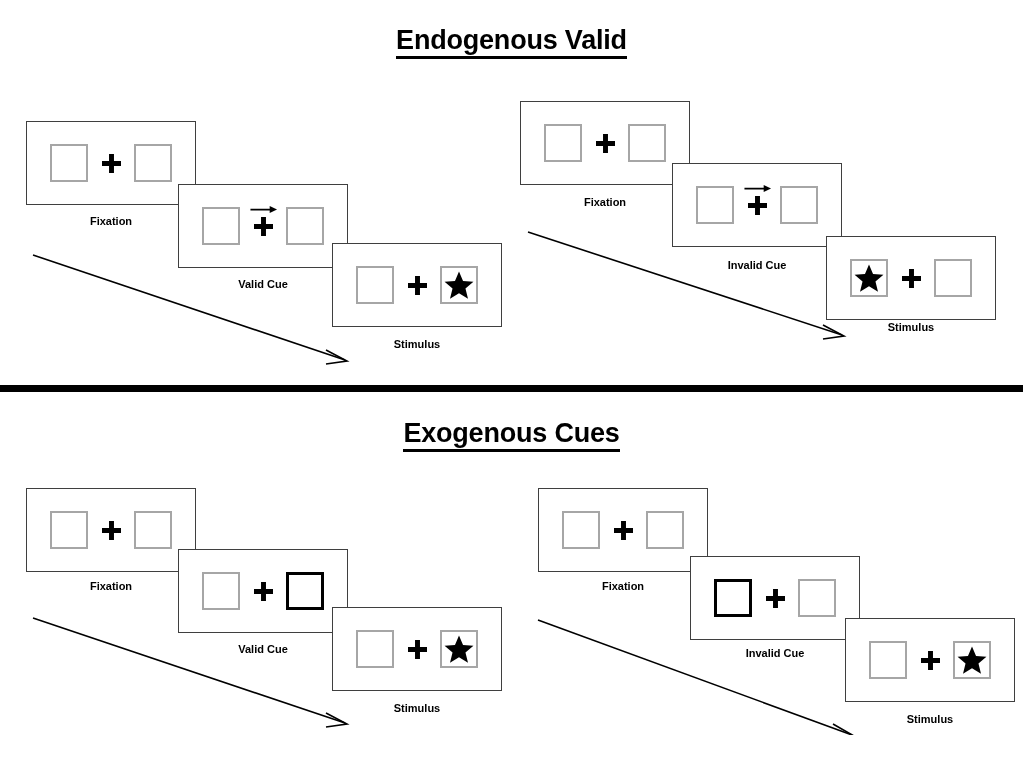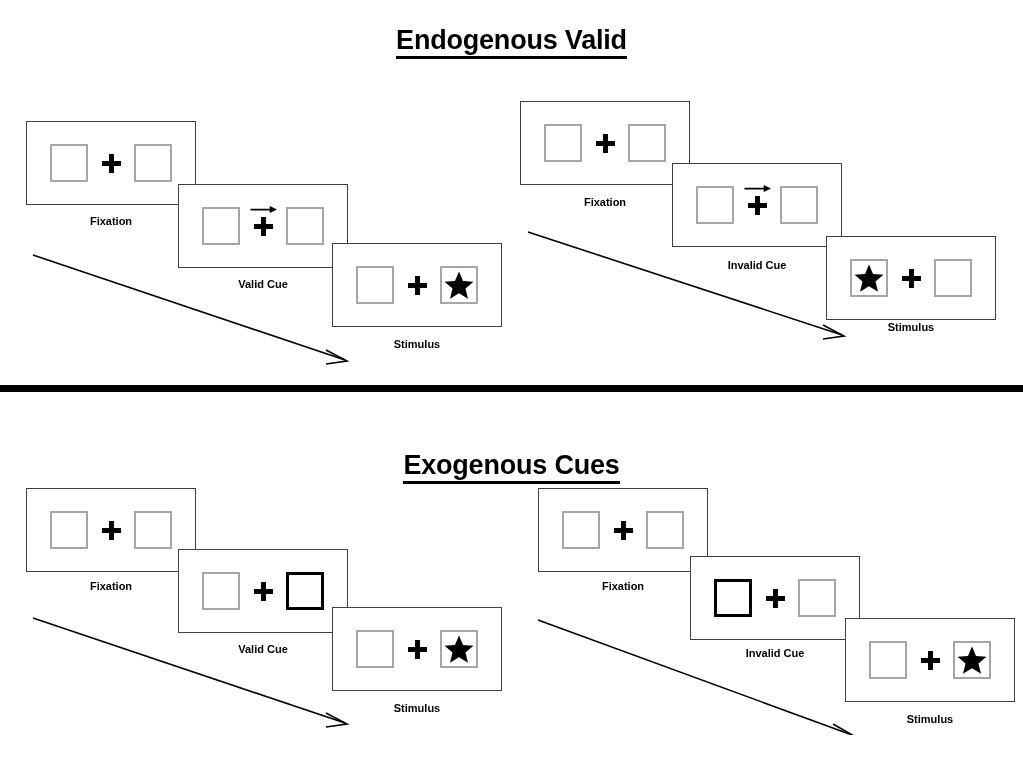--- a/index.html
+++ b/index.html
@@ -228,21 +228,21 @@
   </div>
   <div class="panel-label" style="left:826px; top:321px; width:170px;">Stimulus</div>
 
   <svg class="time-arrow" style="left:520px; top:222px; width:340px; height:125px;" viewBox="0 0 340 125">
     <line x1="8" y1="10" x2="322" y2="113" stroke="#000000" stroke-width="1.6"></line>
     <path d="M303 103 L324 114 L303 117" fill="none" stroke="#000000" stroke-width="1.6"></path>
   </svg>
 
   <div class="divider" style="top:385px;"></div>
 
-  <div class="section-title" style="top:418px;margin-top:32px;">
+  <div class="section-title" style="top:418px;">
     <span>Exogenous Cues</span>
   </div>
 
   <div class="frame" style="left:26px; top:488px; width:170px; height:84px;">
     <div class="frame-inner">
       <div class="box"></div>
       <div class="plus-wrap">
         <svg class="plus" viewBox="0 0 20 20">
           <path d="M7.4 0 H12.6 V7.4 H20 V12.6 H12.6 V20 H7.4 V12.6 H0 V7.4 H7.4 Z" fill="#000000"></path>
         </svg>

